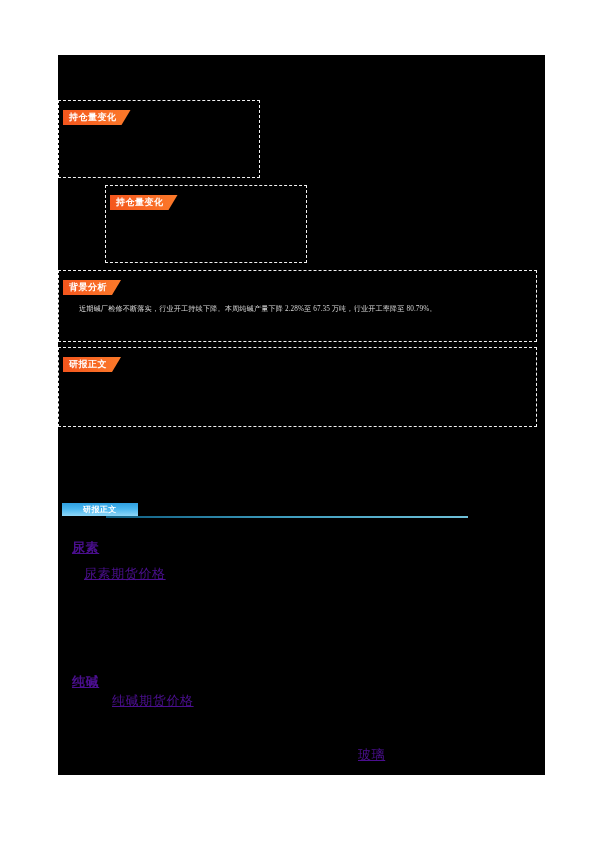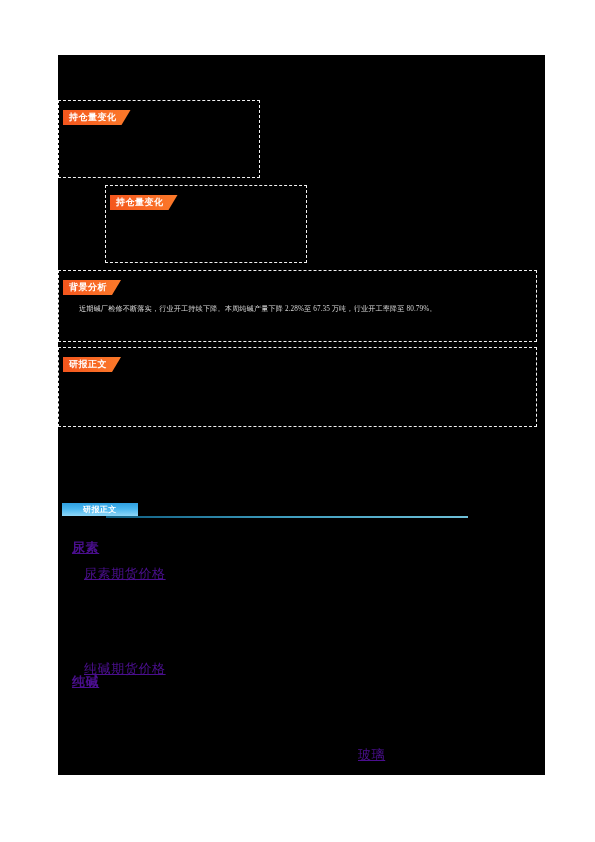--- a/index.html
+++ b/index.html
@@ -155,18 +155,18 @@
 
     <div class="section-head">
       <span class="tag-blue">研报正文</span>
       <div class="blue-rule"></div>
     </div>
 
     <a class="link lvl1" style="top:487px;">尿素</a>
     <a class="link lvl2" style="top:513px;">尿素期货价格</a>
 
     <a class="link lvl1" style="top:621px;">纯碱</a>
-    <a class="link lvl2" style="top:608px;">纯碱期货价格</a>
+    <a class="link lvl2" style="top:640px;margin-left:28px;">纯碱期货价格</a>
 
     <a class="link centerish" style="top:674px;margin-top:20px;">玻璃</a>
 
   </div>
 </div>
 
 </body></html>

